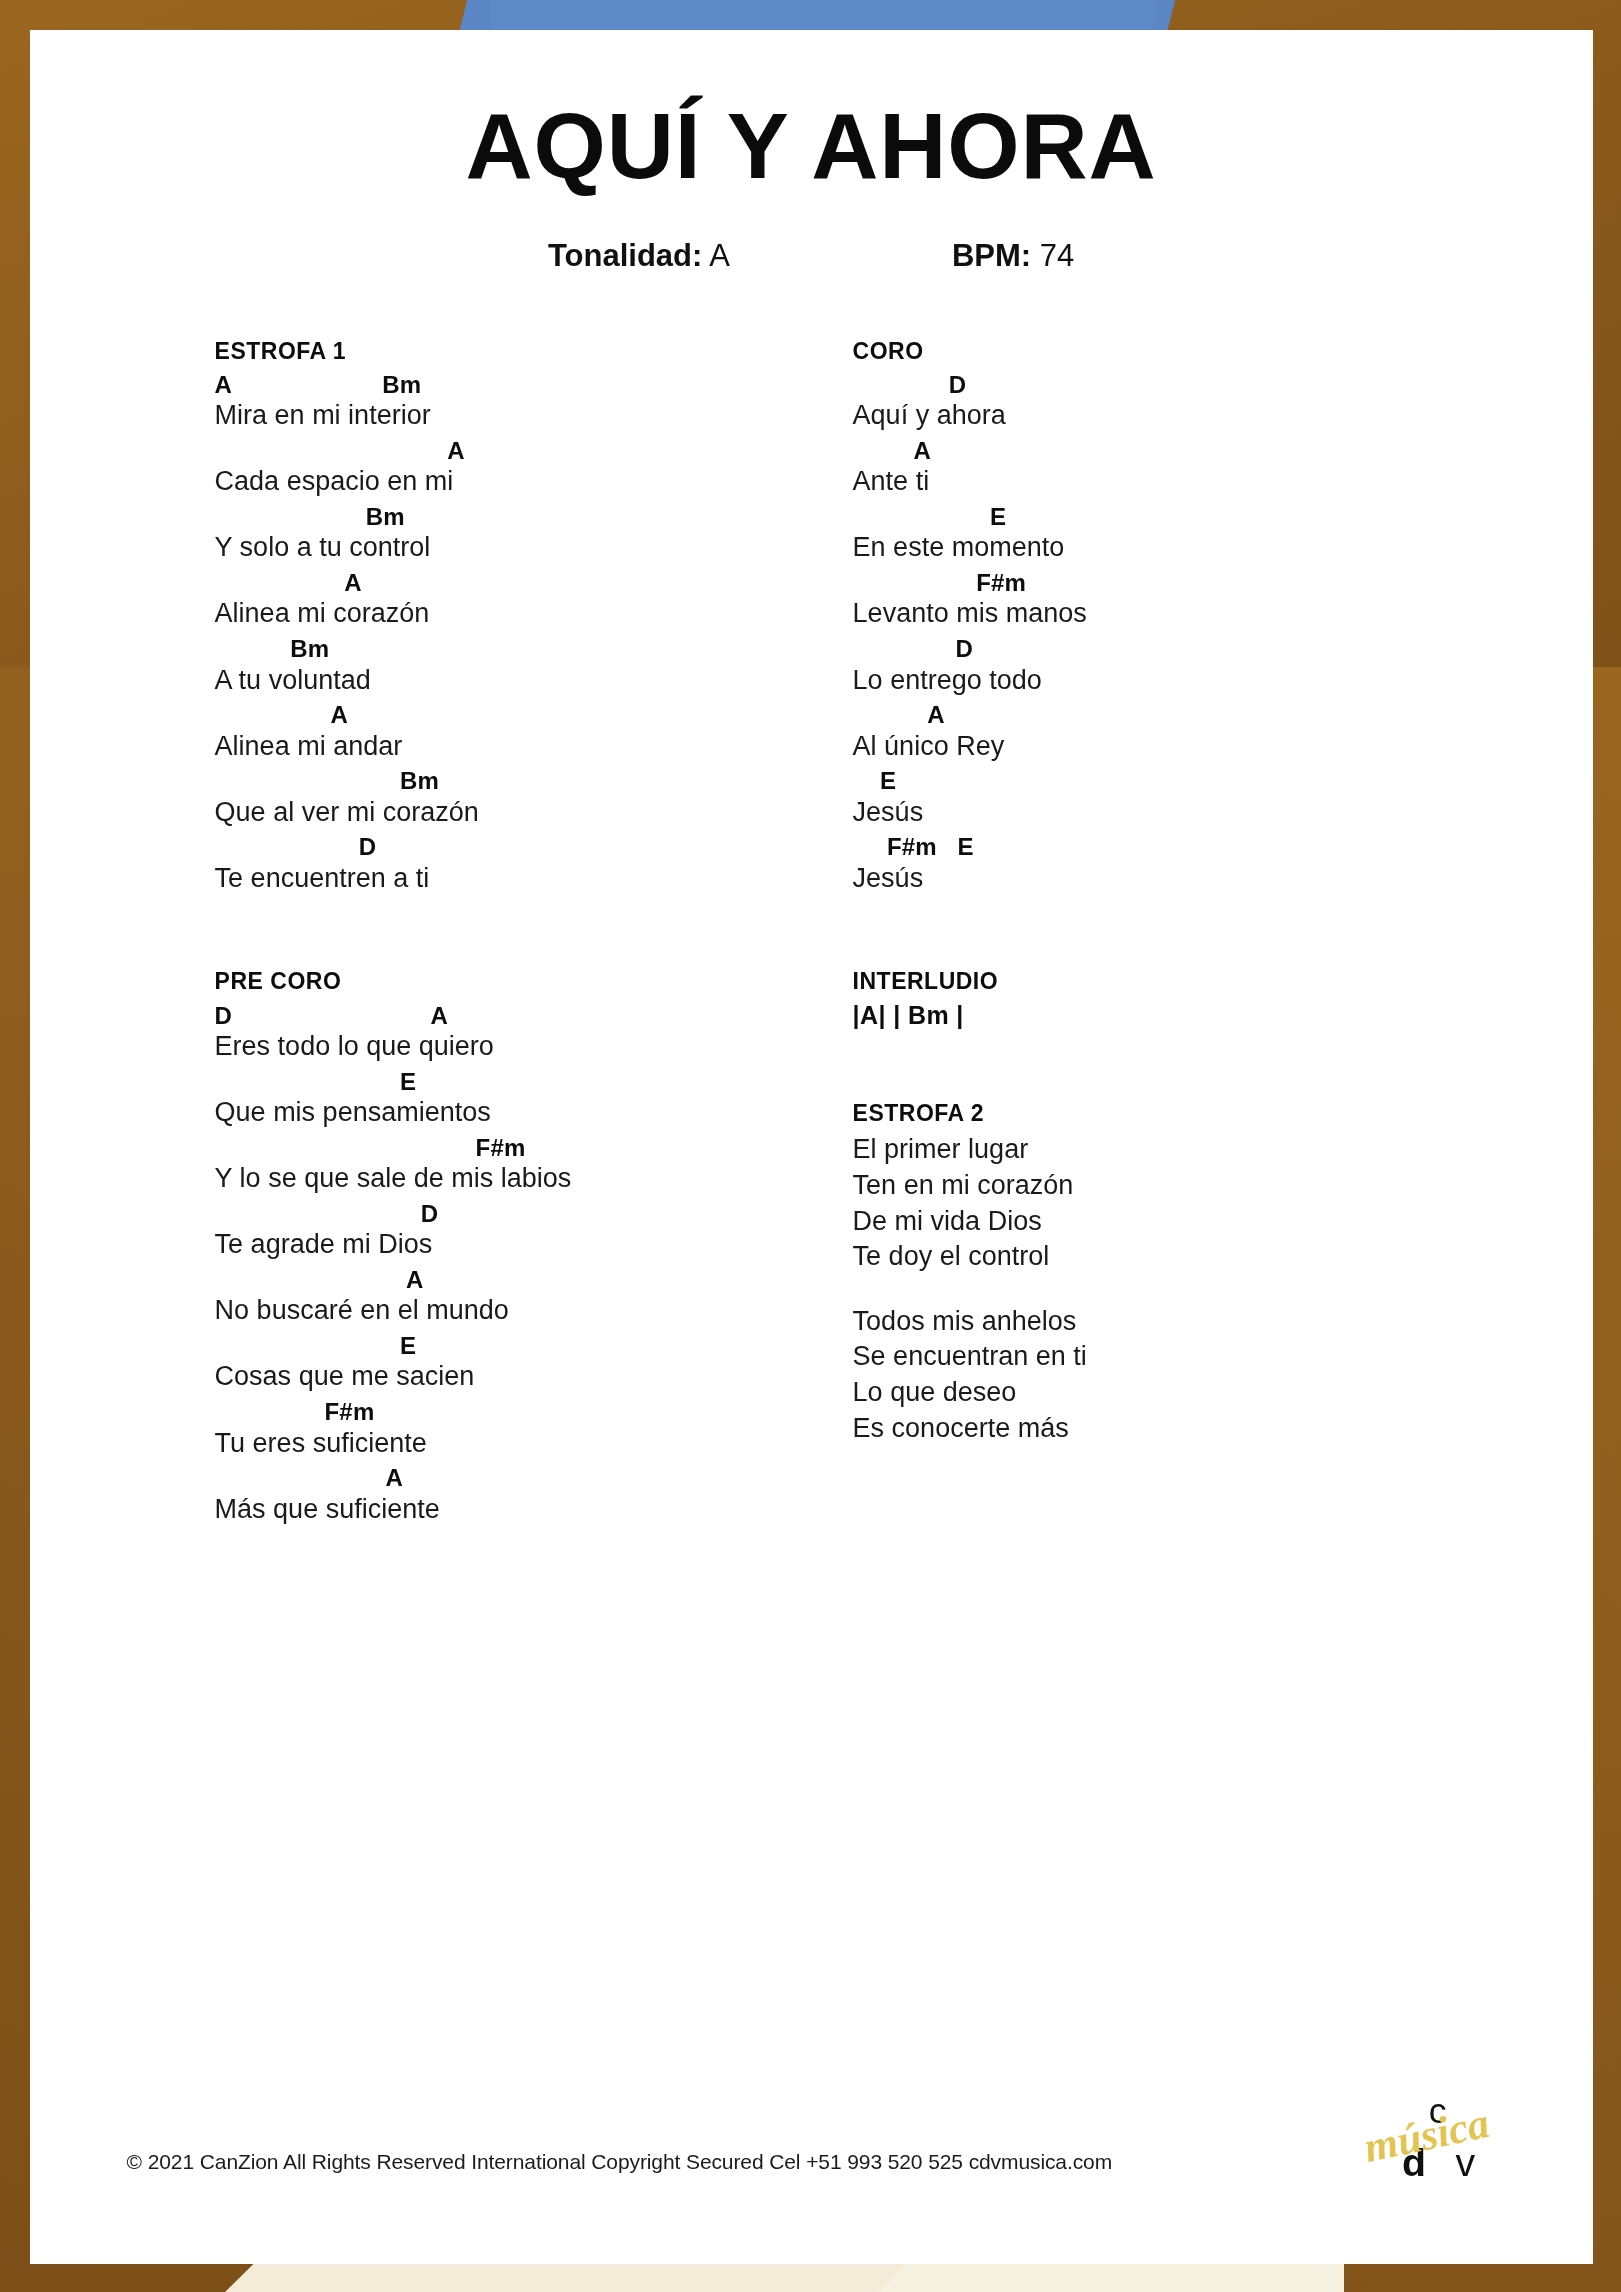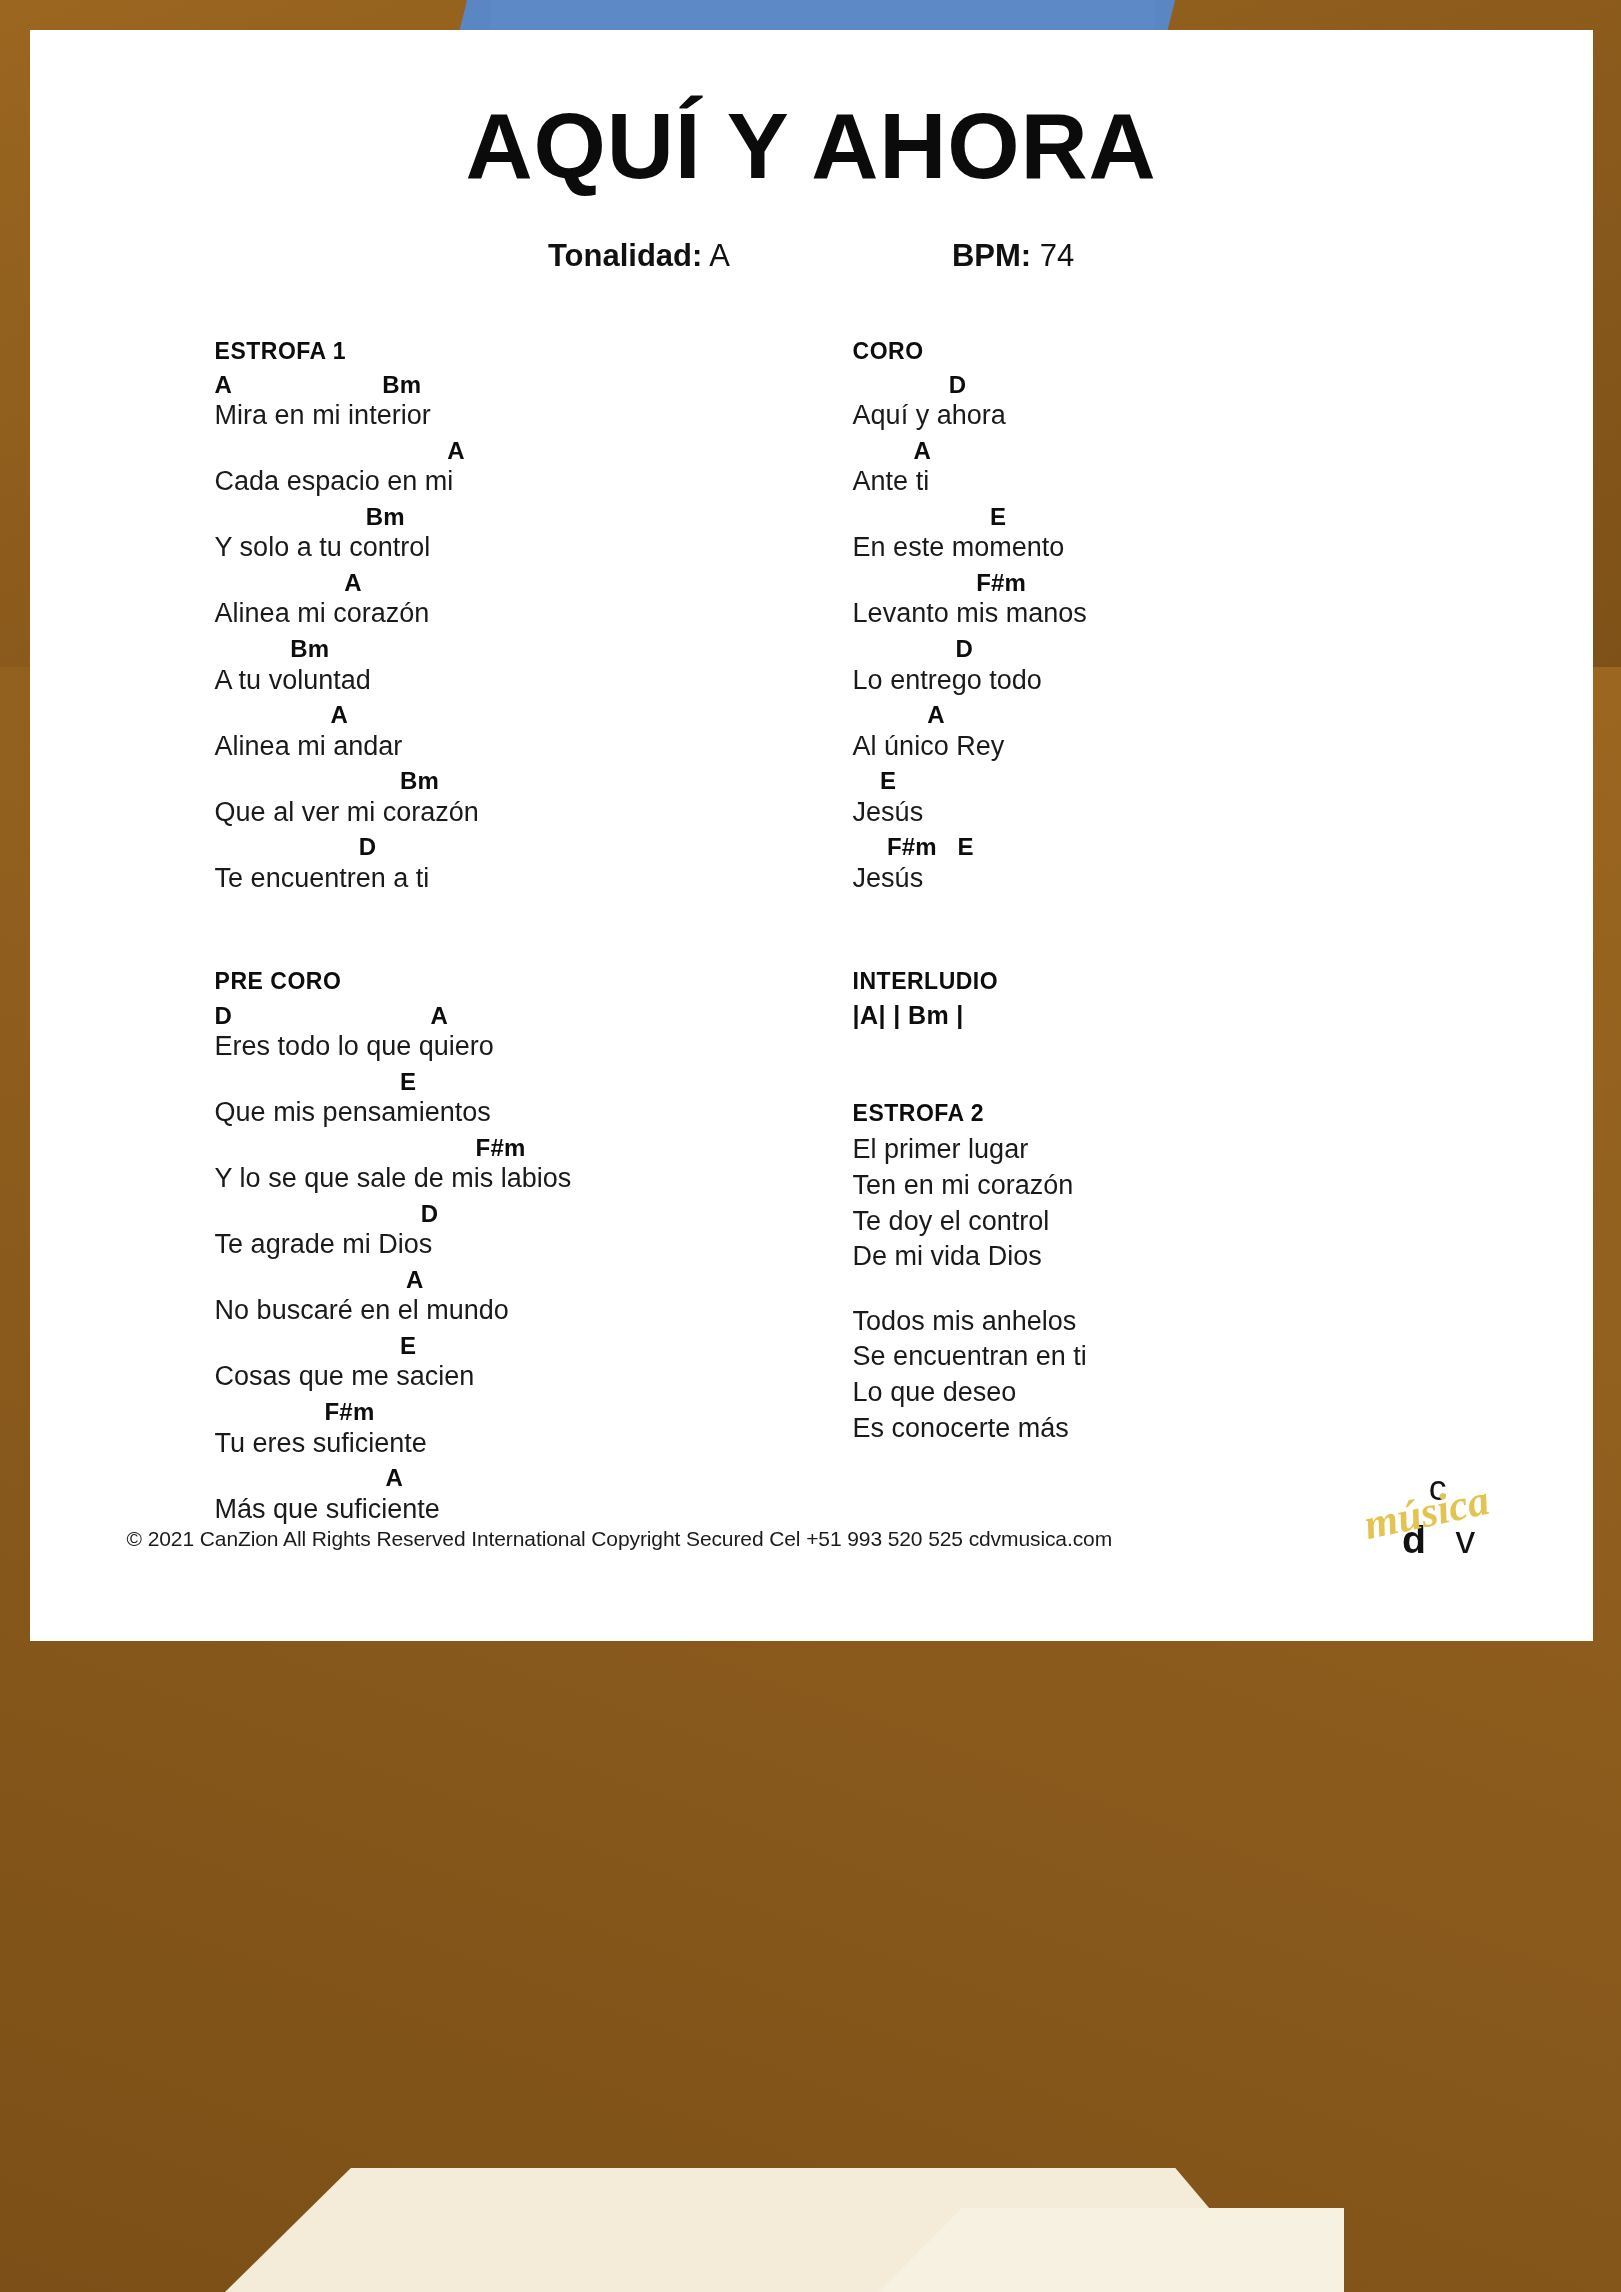--- a/index.html
+++ b/index.html
@@ -69,21 +69,21 @@
   
   .sheet {
     position: absolute;
     top: 29.6px;
     left: 29.6px;
     width: 1563px;
     height: 1339px;
     background: #ffffff;
   }
   .sheet {
-    height: 1611px;
+    height: 2234px;
   }
 
   
   .doc-title {
     text-align: center;
     font-weight: 700;
     font-size: 93px;
     letter-spacing: 0.9px;
     color: #0b0b0b;
     line-height: 1;
@@ -287,22 +287,22 @@
         <div class="interludio-chords">|A| | Bm |</div>
       </div>
 
       <div class="section-gap"></div>
 
       <div class="section">
         <div class="section-title">ESTROFA 2</div>
 
         <div class="plainline">El primer lugar</div>
         <div class="plainline">Ten en mi corazón</div>
+        <div class="plainline">De mi vida Dios</div>
         <div class="plainline">Te doy el control</div>
-        <div class="plainline">De mi vida Dios</div>
 
         <div class="blank-line"></div>
 
         <div class="plainline">Todos mis anhelos</div>
         <div class="plainline">Se encuentran en ti</div>
         <div class="plainline">Lo que deseo</div>
         <div class="plainline">Es conocerte más</div>
       </div>
 
     </div>

